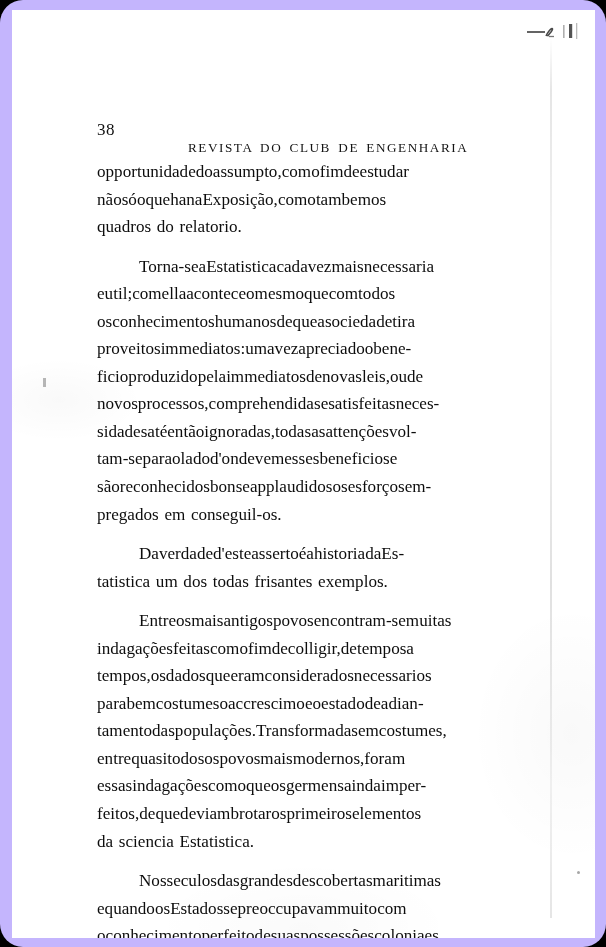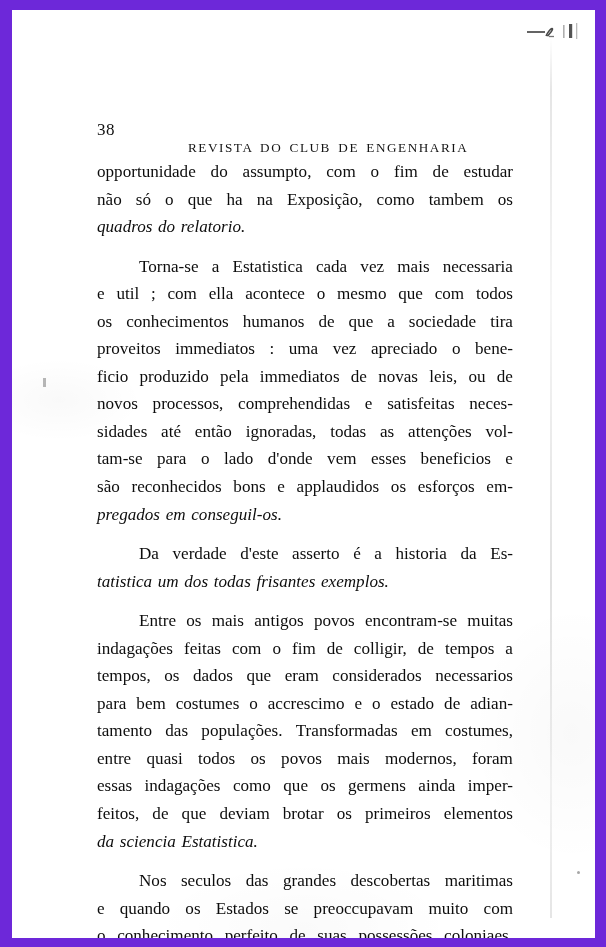--- a/index.html
+++ b/index.html
@@ -12,21 +12,22 @@
     height: 947px;
     overflow: hidden;
     font-family: "Liberation Serif", serif;
   }
 
   
   #scan-frame {
     position: relative;
     width: 606px;
     height: 947px;
-    background: #6d28d9;
+    background: #c4b5fd;
+    border-radius: 23px;
   }
 
   #page-sheet {
     position: absolute;
     left: 12px;
     top: 10px;
     width: 583px;
     height: 928px;
     background: #ffffff;
     overflow: hidden;
@@ -141,30 +142,28 @@
     font-size: 17.1px;
     line-height: 27.55px;
     color: #0d0d0d;
     white-space: nowrap;
     font-family: "Liberation Serif", serif;
     position: relative;
   }
   
   .text-line.justify {
     display: flex;
-    justify-content: space-between;
   }
   .text-line.justify > span.w {
     display: inline-block;
   }
   
   .text-line.flush {
     display: block;
     word-spacing: 1.4px;
-    font-style: italic;
   }
   
   .text-line.indent {
     padding-left: 42px;
     margin-top: 12px;
   }
   .text-line.indent.justify {
     width: 374px;
     margin-left: 42px;
     padding-left: 0;

